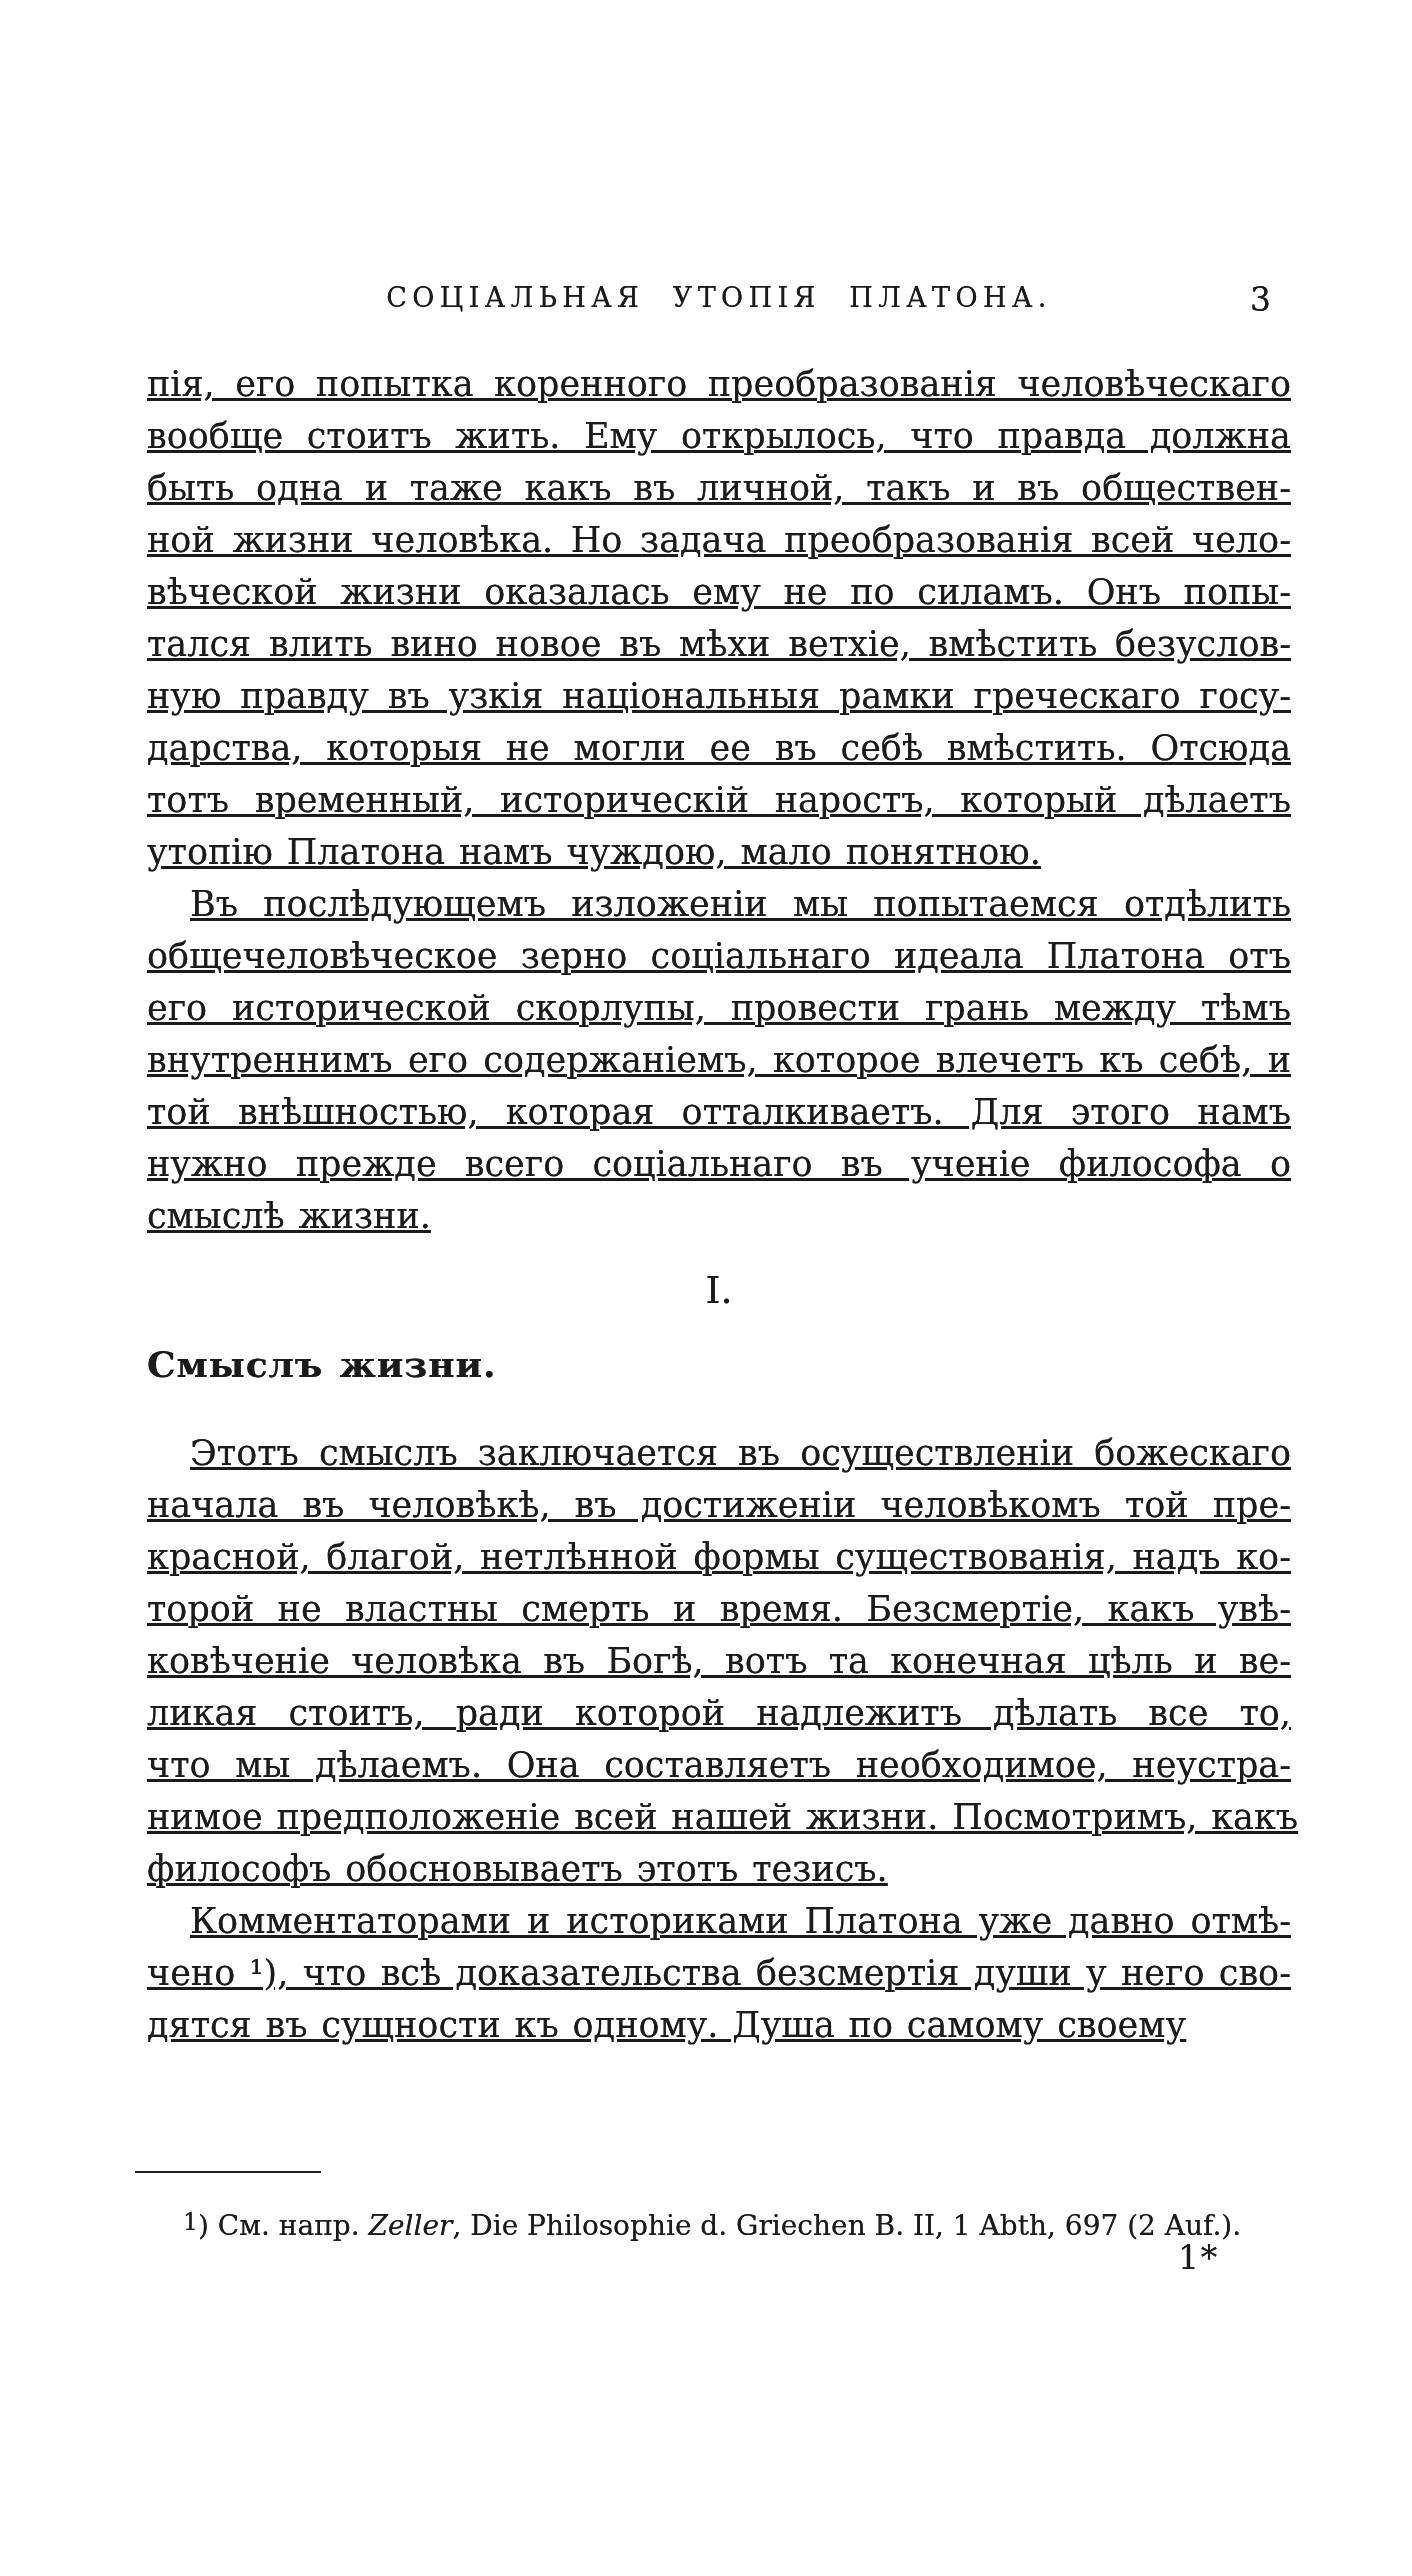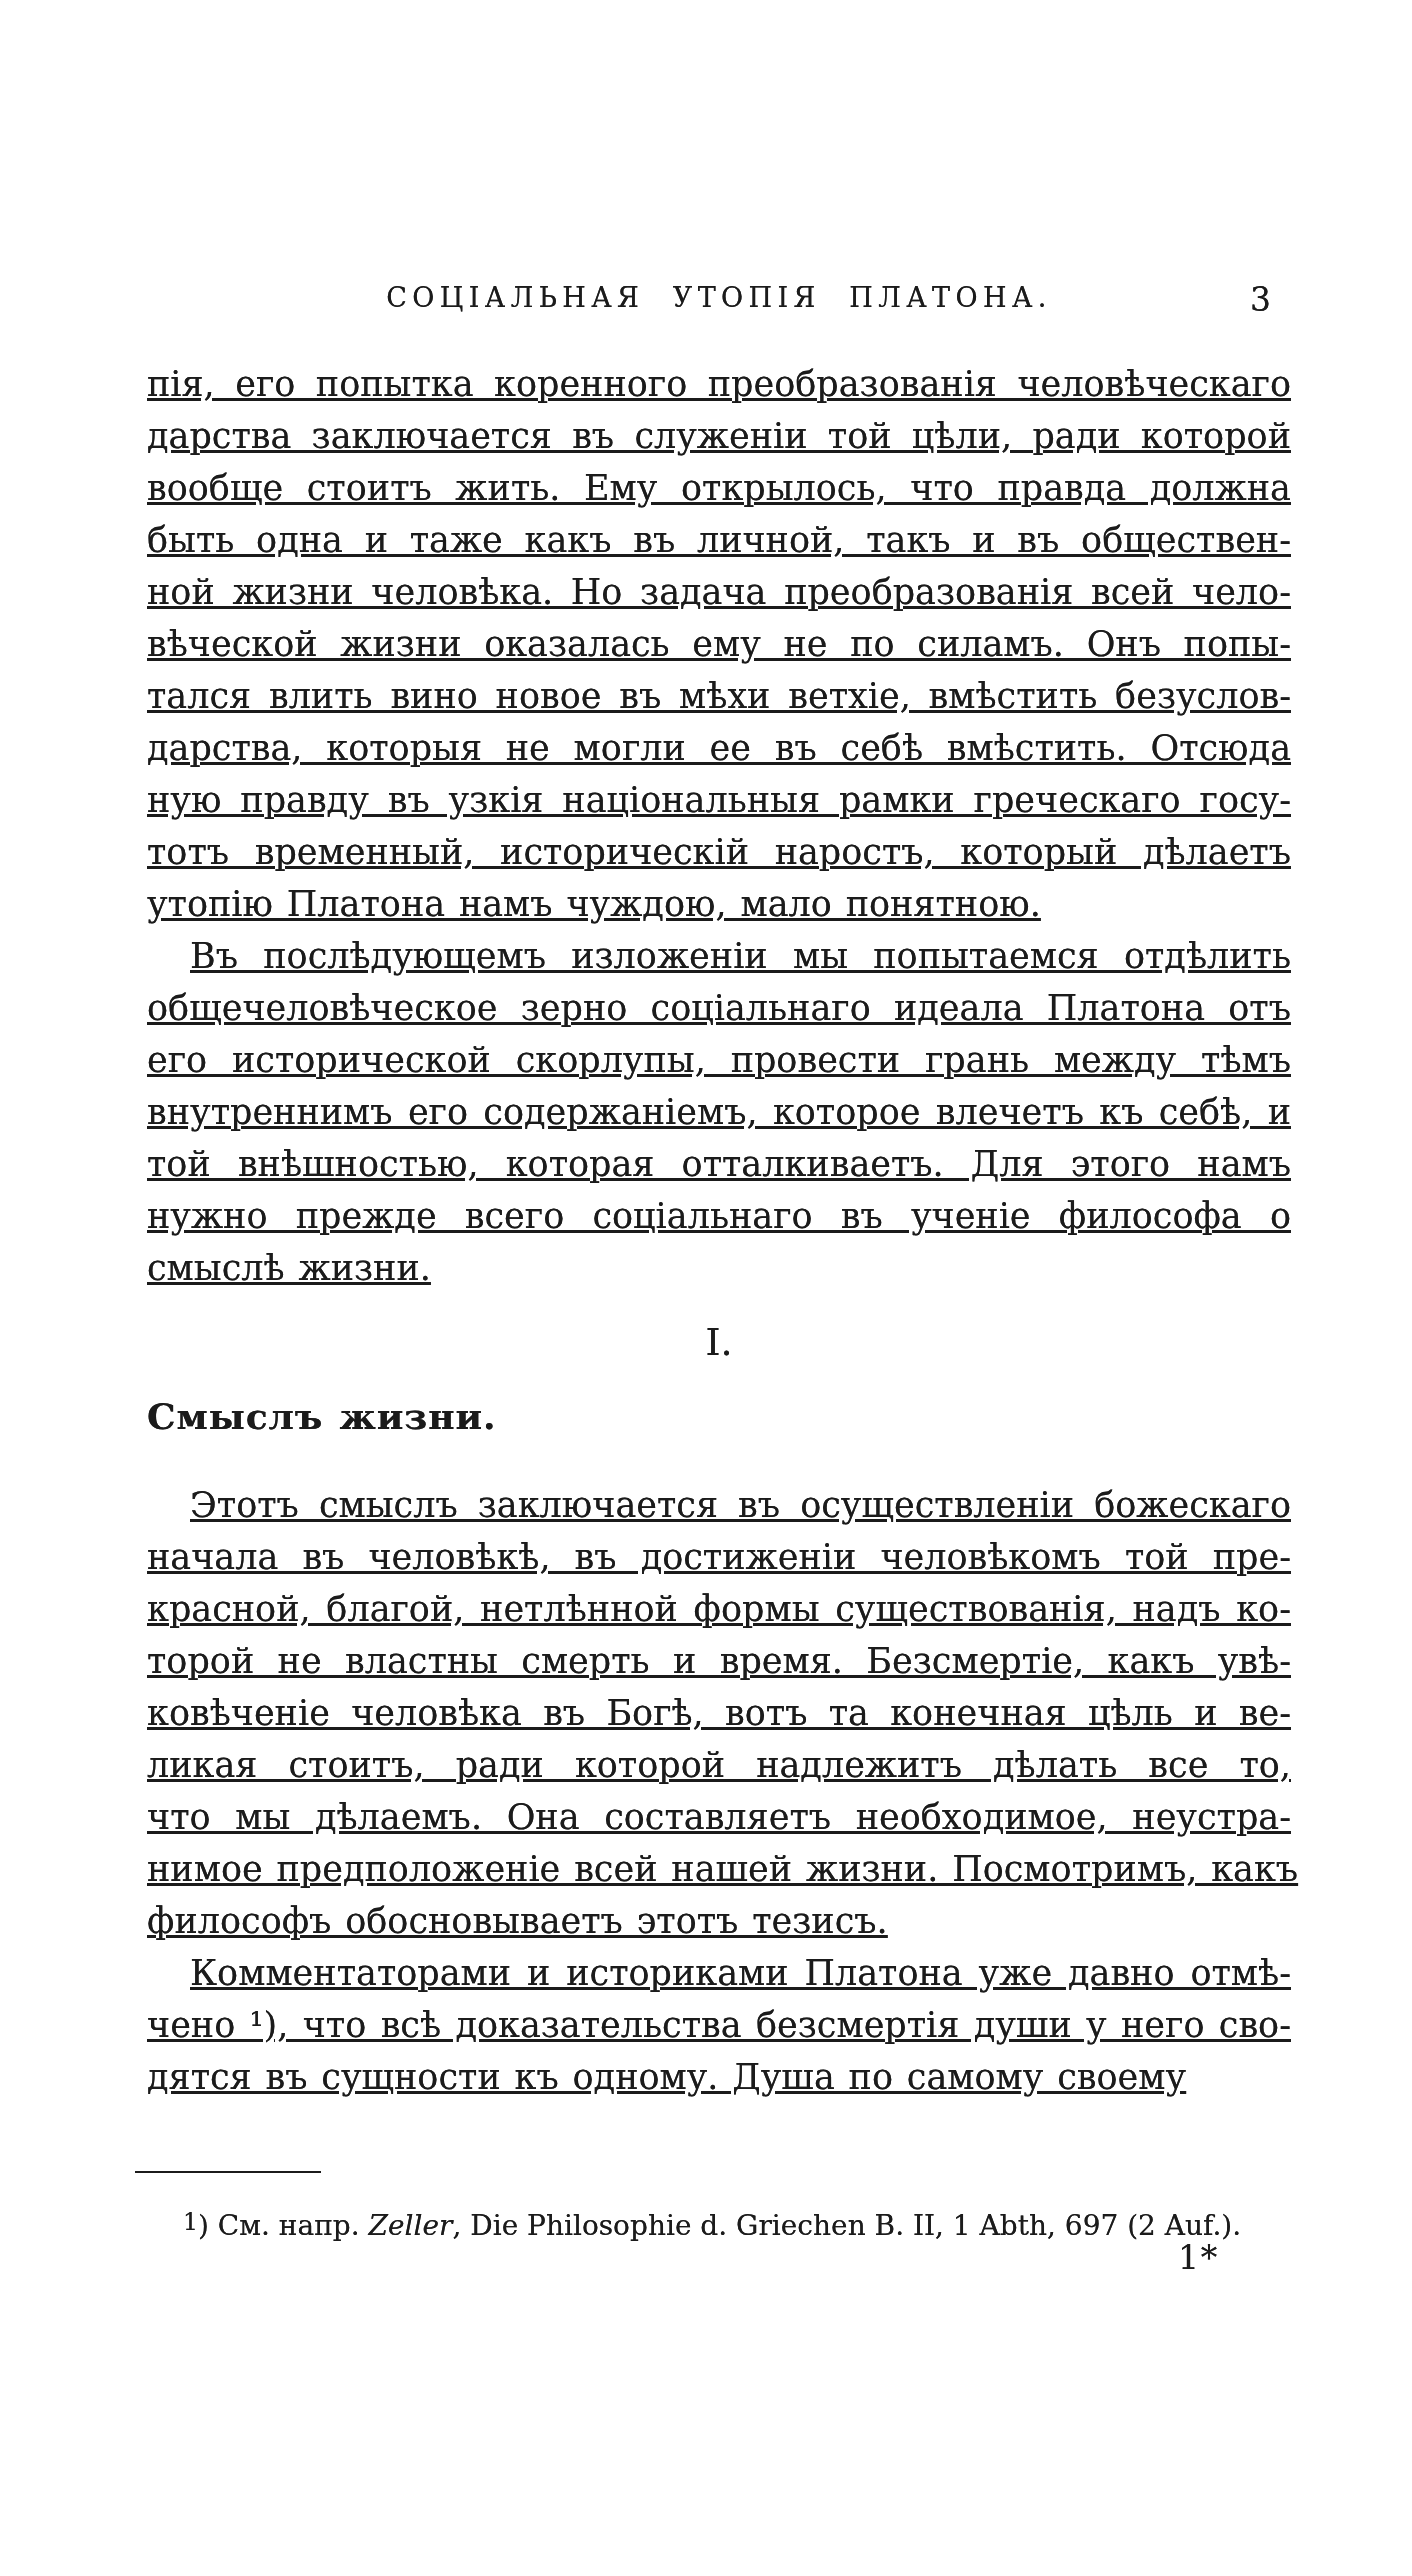--- a/index.html
+++ b/index.html
@@ -125,28 +125,27 @@
 
   <div class="running-head">
     <div class="header-title">СОЦІАЛЬНАЯ УТОПІЯ ПЛАТОНА.</div>
     <div class="page-number">3</div>
   </div>
 
   <div class="body-block">
 
     <div class="paragraph">
         <div class="line">пія, его попытка коренного преобразованія человѣческаго</div>
-        <div class="line">дарства заключается въ служеніи той цѣли, ради которой</div>
         <div class="line">вообще стоитъ жить. Ему открылось, что правда должна</div>
         <div class="line">быть одна и таже какъ въ личной, такъ и въ обществен-</div>
         <div class="line">ной жизни человѣка. Но задача преобразованія всей чело-</div>
         <div class="line">вѣческой жизни оказалась ему не по силамъ. Онъ попы-</div>
         <div class="line">тался влить вино новое въ мѣхи ветхіе, вмѣстить безуслов-</div>
+        <div class="line">ную правду въ узкія національныя рамки греческаго госу-</div>
         <div class="line">дарства, которыя не могли ее въ себѣ вмѣстить. Отсюда</div>
-        <div class="line">ную правду въ узкія національныя рамки греческаго госу-</div>
         <div class="line">тотъ временный, историческій наростъ, который дѣлаетъ</div>
         <div class="line last">утопію Платона намъ чуждою, мало понятною.</div>
       </div>
 
     <div class="paragraph indent">
         <div class="line">Въ послѣдующемъ изложеніи мы попытаемся отдѣлить</div>
         <div class="line">общечеловѣческое зерно соціальнаго идеала Платона отъ</div>
         <div class="line">его исторической скорлупы, провести грань между тѣмъ</div>
         <div class="line">внутреннимъ его содержаніемъ, которое влечетъ къ себѣ, и</div>
         <div class="line">той внѣшностью, которая отталкиваетъ. Для этого намъ</div>

